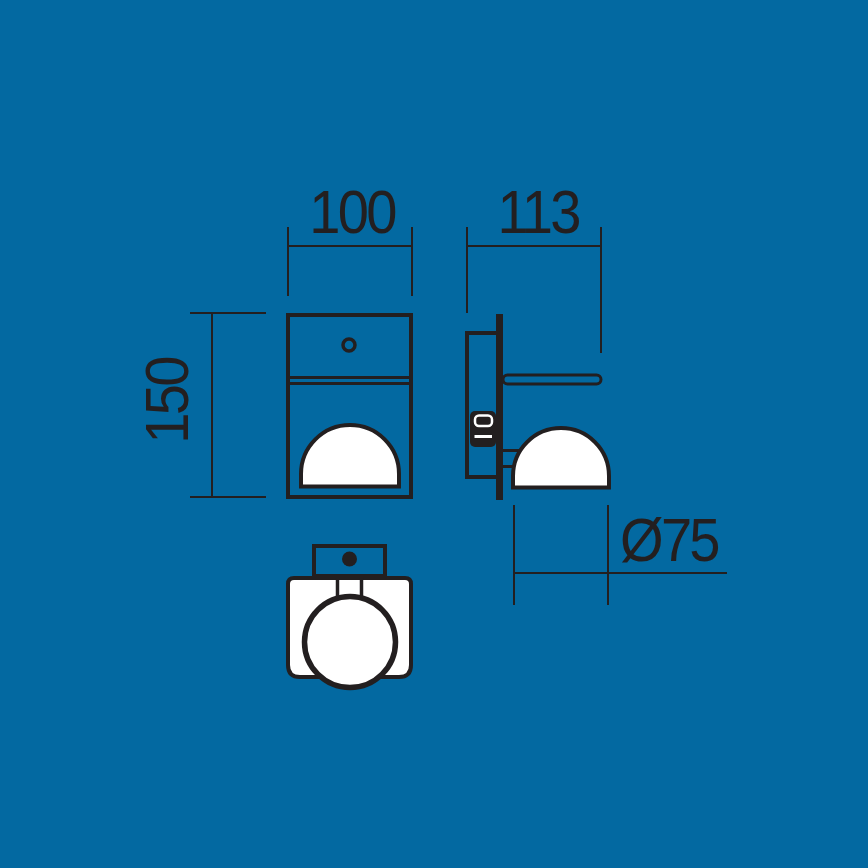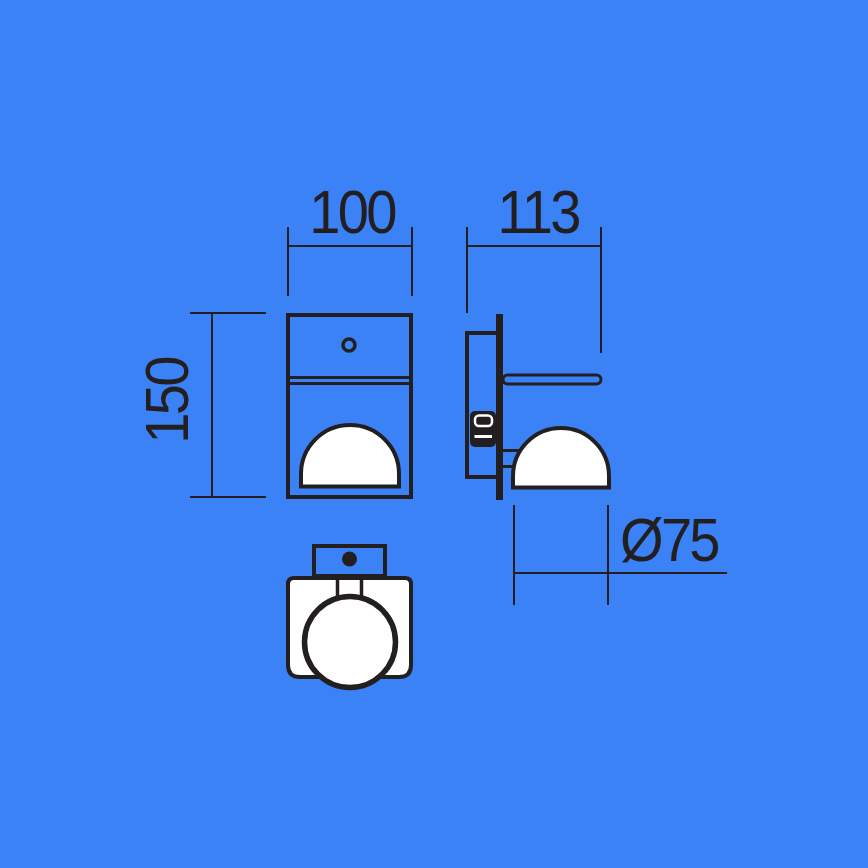--- a/index.html
+++ b/index.html
@@ -4,21 +4,21 @@
 <style>
   html, body {
     margin: 0;
     padding: 0;
     background: #ffffff;
   }
   .stage {
     position: relative;
     width: 868px;
     height: 868px;
-    background: #3b82f6;
+    background: #0369a1;
     overflow: hidden;
   }
   svg { display: block; }
   
   .o4  { stroke: #231f20; stroke-width: 4;   fill: none; }
   .o4f { stroke: #231f20; stroke-width: 4;   fill: #ffffff; }
   .o3  { stroke: #231f20; stroke-width: 3;   fill: none; }
   .o35 { stroke: #231f20; stroke-width: 3.5; fill: none; }
   .o55f{ stroke: #231f20; stroke-width: 5.5; fill: #ffffff; }
   .fill{ fill: #231f20; stroke: none; }

